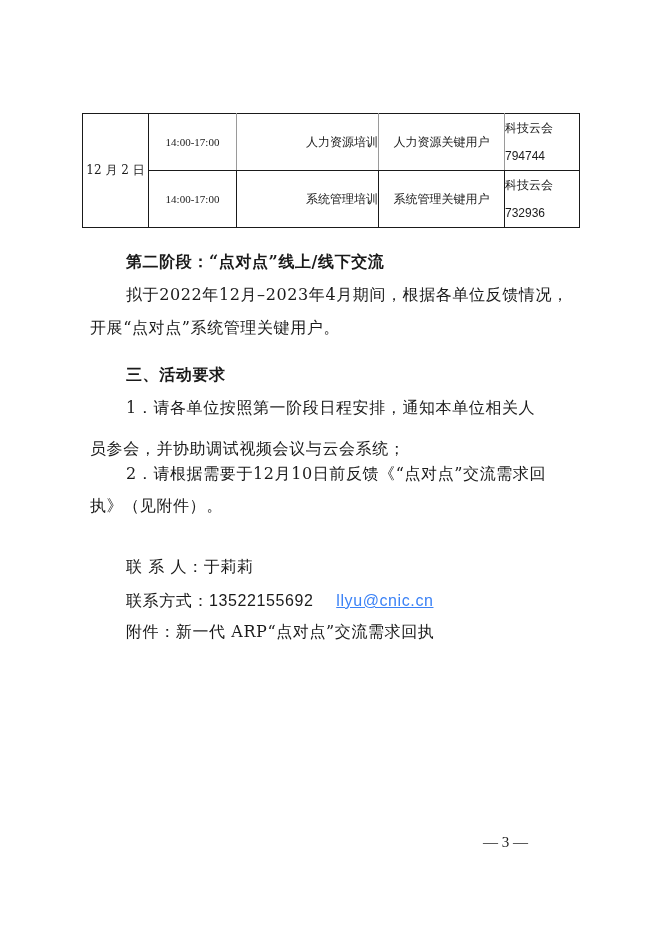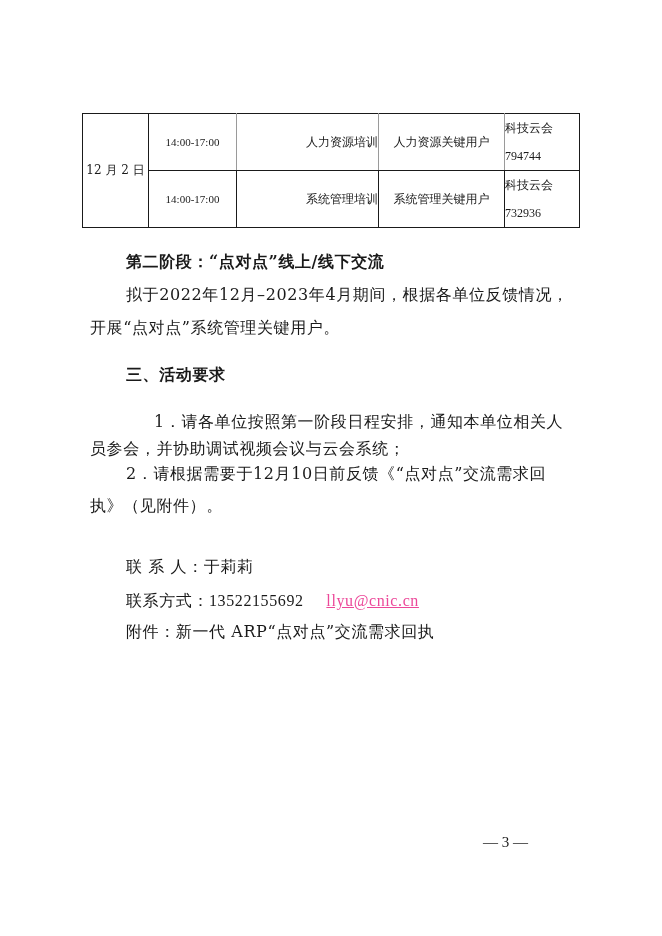--- a/index.html
+++ b/index.html
@@ -23,22 +23,22 @@
     .c-date { width: 65px; text-align: center; font-size: 12px; border-left: 1.5px solid #1a1a1a !important; }
     .c-time { width: 87px; text-align: center; font-size: 11px; font-family: "Liberation Serif", serif; }
     .c-course { width: 135px; text-align: right; padding-left: 6px !important; font-size: 12px; }
     .c-aud { width: 125px; text-align: center; font-size: 12px; }
     .c-room { text-align: left; font-size: 12px; line-height: 28px; border-right: 1.5px solid #1a1a1a !important; }
     .c-room span { display: block; }
 
     .line { position: absolute; left: 90px; font-size: 16px; white-space: nowrap; letter-spacing: 0.6px; }
     .indent { left: 126px; }
     .bold { font-weight: bold; }
-    .num { font-family: Liberation Serif, serif; }
-    a.email { color: #ec4899; text-decoration: underline; font-family: Liberation Serif, serif; }
+    .num { font-family: Liberation Sans, sans-serif; }
+    a.email { color: #3b82f6; text-decoration: underline; font-family: Liberation Sans, sans-serif; }
     .page-num {
       position: absolute; left: 483px; top: 834px; font-size: 15px;
       font-family: "Liberation Serif", serif; white-space: nowrap;
     }
   </style>
 </head>
 <body>
 
 <table class="sched">
   <tbody>
@@ -62,21 +62,21 @@
     </td>
   </tr>
 </tbody>
   </table>
 
 <div class="line indent bold" style="top:252px;">第二阶段：“点对点”线上/线下交流</div>
 <div class="line indent" style="top:285px;">拟于2022年12月–2023年4月期间，根据各单位反馈情况，</div>
 <div class="line" style="top:318px;">开展“点对点”系统管理关键用户。</div>
 
 <div class="line indent bold" style="top:365px;">三、活动要求</div>
-<div class="line indent" style="top:412px;margin-left:28px;">1．请各单位按照第一阶段日程安排，通知本单位相关人</div>
+<div class="line indent" style="top:398px;">1．请各单位按照第一阶段日程安排，通知本单位相关人</div>
 <div class="line" style="top:431px;margin-top:8px;">员参会，并协助调试视频会议与云会系统；</div>
 <div class="line indent" style="top:464px;">2．请根据需要于12月10日前反馈《“点对点”交流需求回</div>
 <div class="line" style="top:496px;">执》（见附件）。</div>
 
 <div class="line indent" style="top:557px;">
   <span>联 系 人：</span><span>于莉莉</span>
 </div>
 <div class="line indent" style="top:591px;">
   <span>联系方式：</span><span class="num">13522155692</span>&nbsp;&nbsp;&nbsp;&nbsp;<a class="email">llyu@cnic.cn</a>
 </div>

